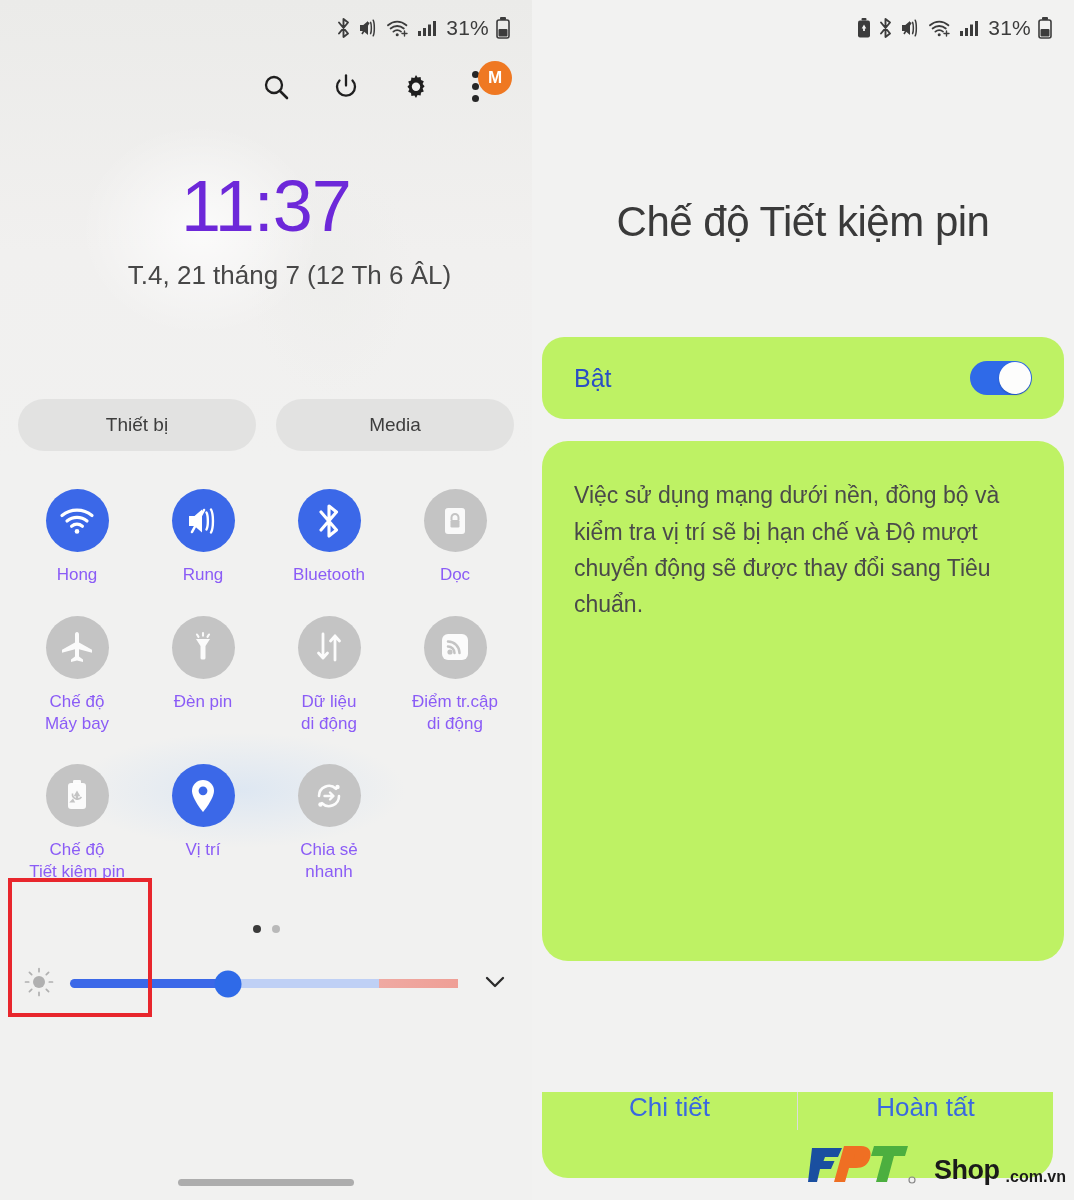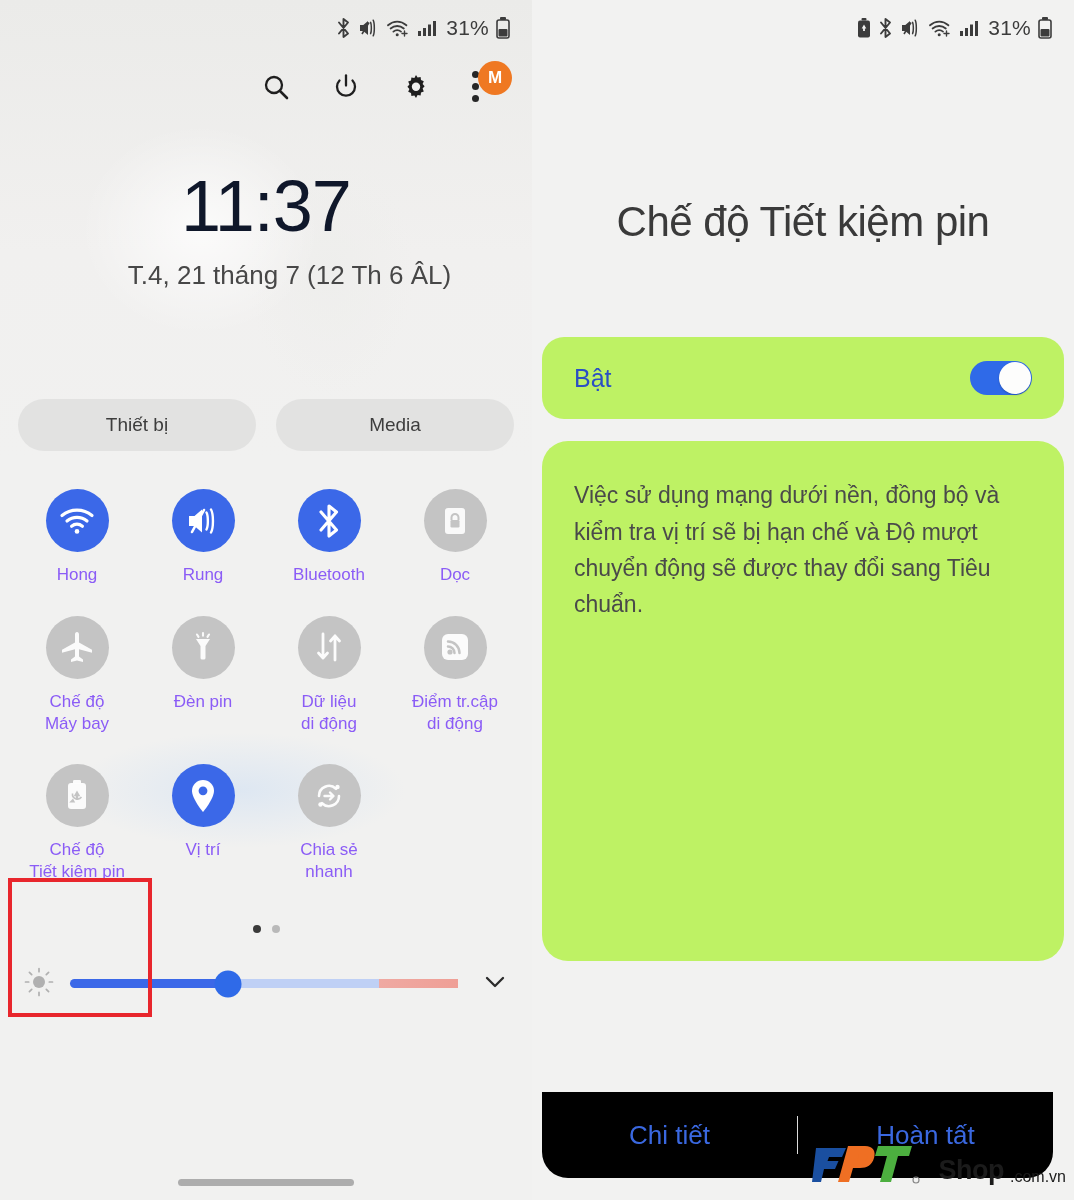--- a/index.html
+++ b/index.html
@@ -57,21 +57,21 @@
     position: absolute; left: 12px; top: -4px;
     width: 34px; height: 34px; border-radius: 50%;
     background: #ef7822; color: #fff;
     display: flex; align-items: center; justify-content: center;
     font-size: 17px; font-weight: 600;
   }
 
   
   .clock-block { position: relative; z-index: 3; text-align: center; margin-top: 52px; }
   .clock-time {
-    font-size: 72px; font-weight: 300; color: #0f172a;
+    font-size: 72px; font-weight: 300; color: #6d28d9;
     letter-spacing: -1px; line-height: 1;
   }
   .clock-date { font-size: 26px; color: #474747; margin-top: 18px; font-weight: 400; margin-left: 47px; }
 
   
   .chips { position: relative; z-index: 3; display: flex; gap: 20px; padding: 0 18px; margin-top: 108px; }
   .chip {
     flex: 1; height: 52px; border-radius: 26px; background: #e2e2e1;
     display: flex; align-items: center; justify-content: center;
     font-size: 19px; color: #3d3d3d;
@@ -161,35 +161,35 @@
   }
   .desc-card {
     margin: 22px 10px 0 10px;
     background: #bef264; border-radius: 26px;
     min-height: 520px;
     padding: 36px 32px 0 32px;
   }
   .desc-text { font-size: 23px; line-height: 1.58; color: #4a4a4a; }
   .dlg-actions {
     position: absolute; left: 10px; right: 21px; bottom: 22px;
-    background: #000000; border-radius: 0 0 26px 26px;
-    display: flex; align-items: center; height: 86px;
+    background: #bef264; border-radius: 0 0 26px 26px;
+    display: flex; height: 86px;
   }
   .dlg-btn {
     flex: 1; text-align: center; font-size: 26px; color: #3a68e0; font-weight: 500;
   }
   .dlg-sep { width: 1px; height: 38px; background: #dcdcdc; }
 
   
   .fpt-logo {
     position: absolute; right: 8px; bottom: 14px; z-index: 9;
     display: flex; align-items: flex-end; gap: 6px;
   }
   .fpt-shop { font-size: 27px; font-weight: 700; color: #1b1b1b; letter-spacing: -.5px; }
-  .fpt-tld { font-size: 16px; font-weight: 400; color: #1b1b1b; }
+  .fpt-tld { font-size: 16px; font-weight: 700; color: #1b1b1b; }
 </style>
 </head>
 <body>
 
 <div class="screen">
 
   <div class="left-panel">
 
     <div class="statusbar">
       <span class="sb-ico">

